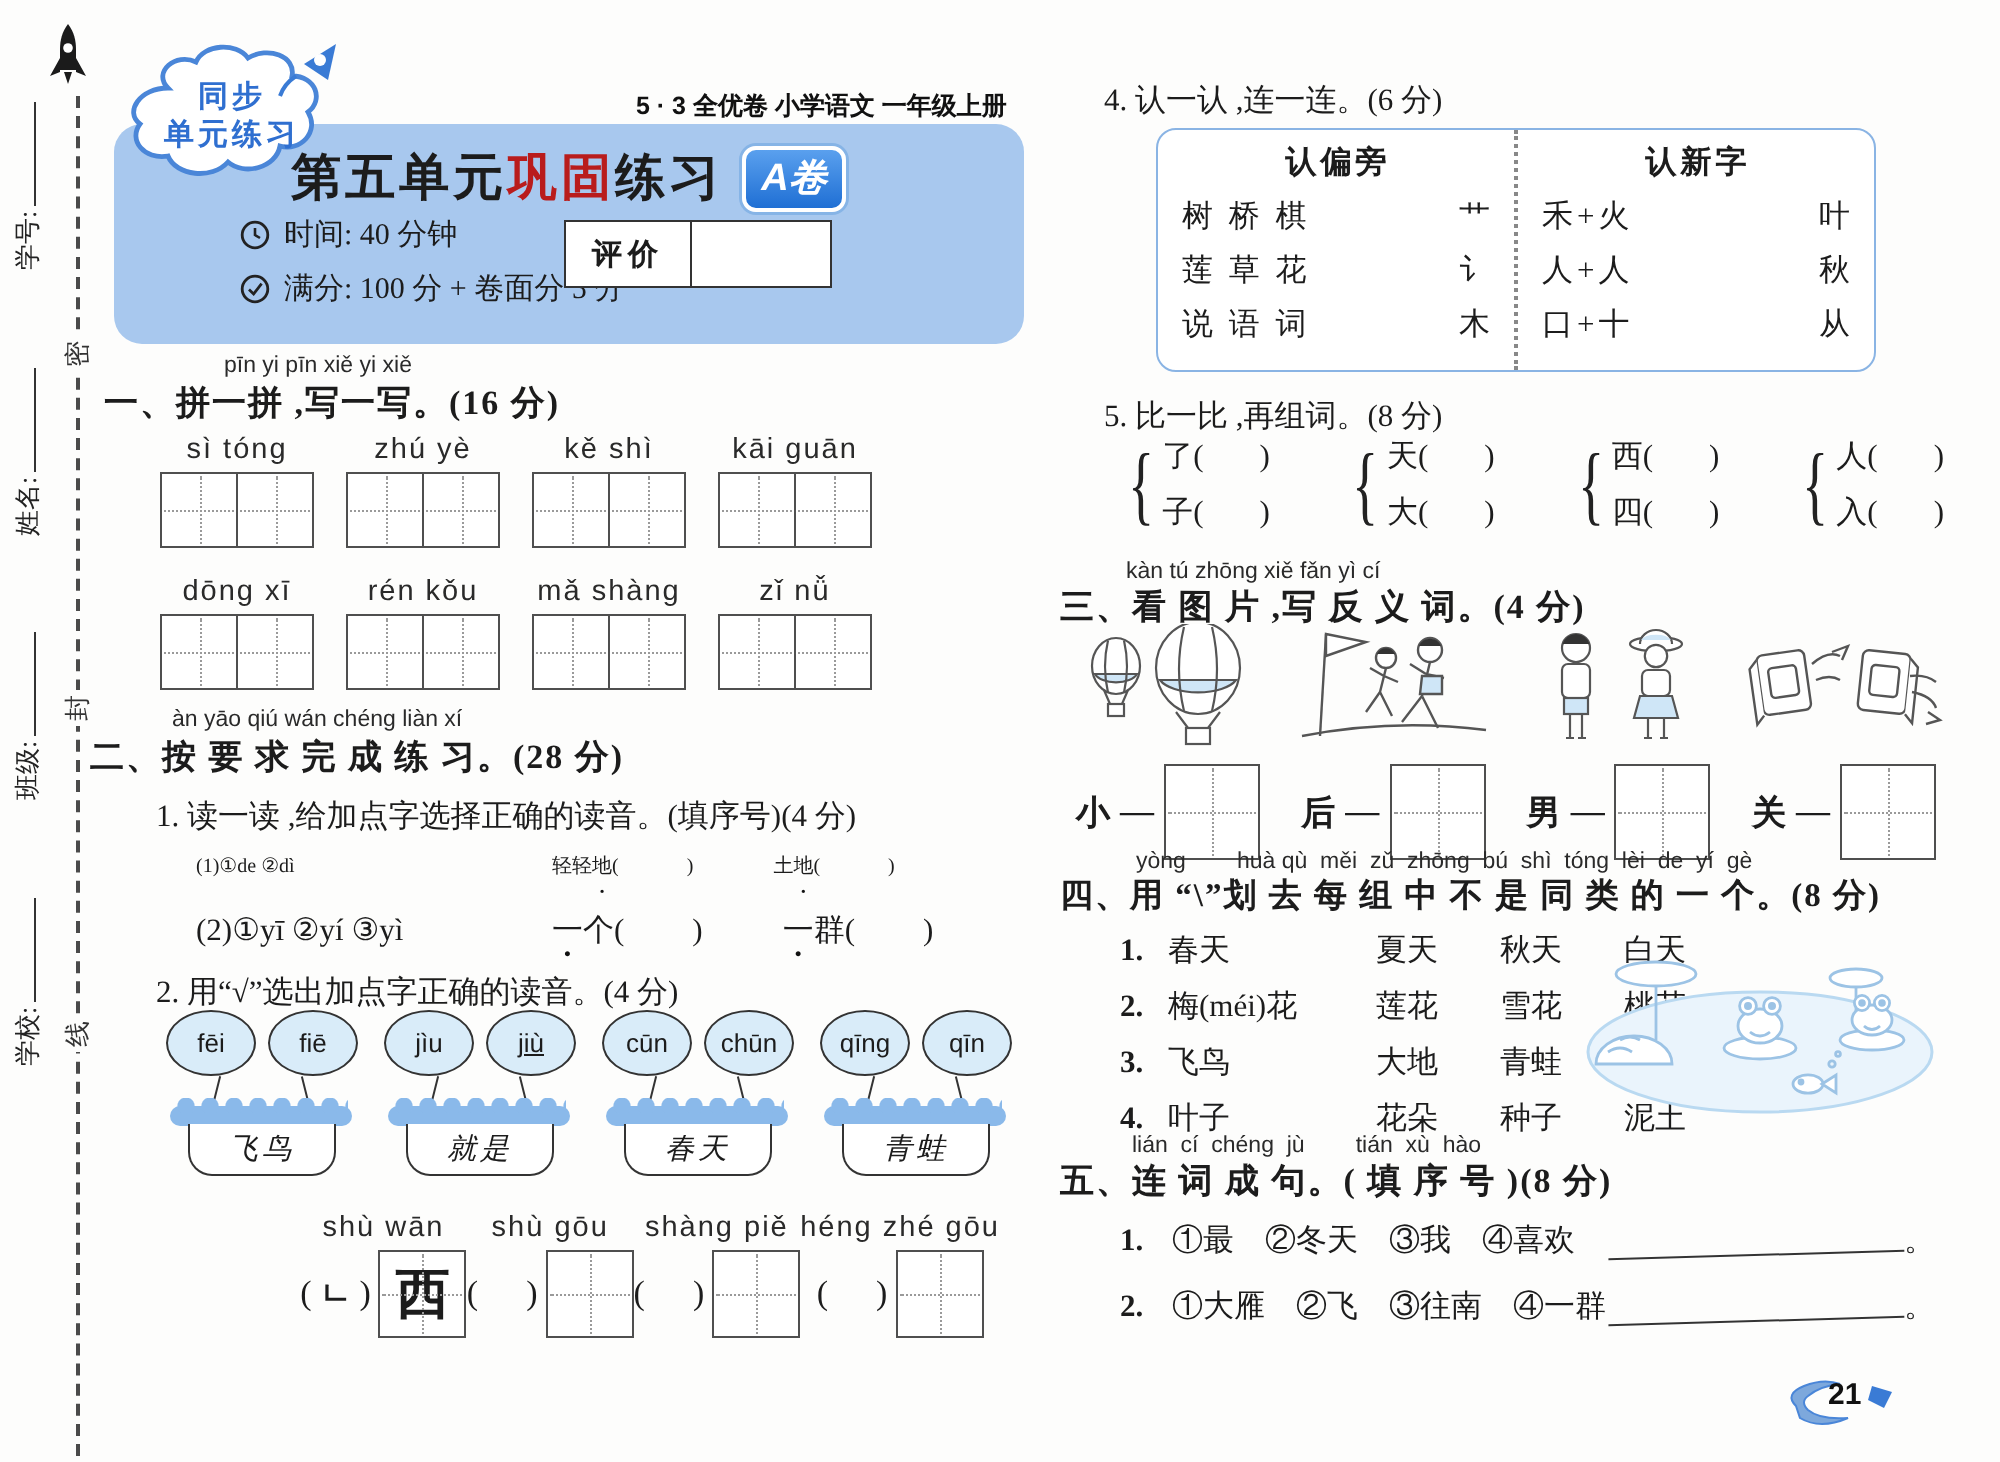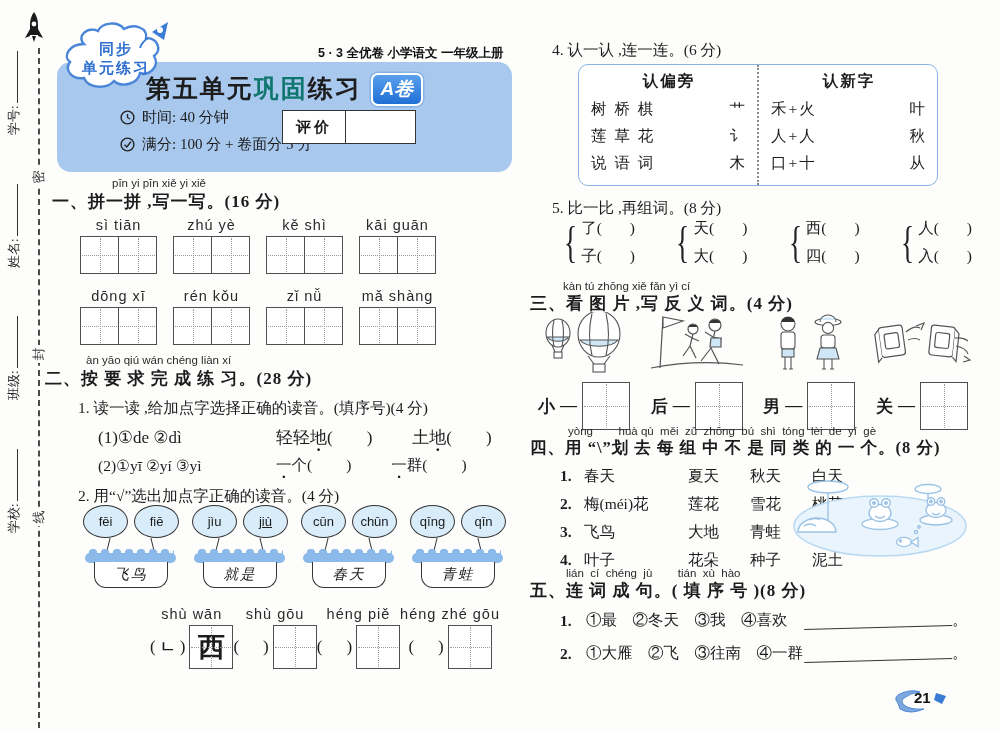--- a/index.html
+++ b/index.html
@@ -16,21 +16,21 @@
   .mfield{width:0;height:0;}
   .mfield>span{display:block;white-space:nowrap;transform:translate(-50%,-50%) rotate(-90deg);
             font-size:13px;color:#222;}
   .fline{display:inline-block;width:52px;border-bottom:1px solid #333;height:10px;margin-left:2px;}
   
   .panel{left:57px;top:62px;width:455px;height:110px;background:#a8c8ee;border-radius:14px;}
   .edition{left:318px;top:45px;width:196px;font-weight:bold;font-size:12.5px;white-space:nowrap;
            font-family:"Liberation Sans",sans-serif;color:#111;}
   .titlerow{left:57px;top:72px;width:455px;text-align:center;font-family:"Liberation Sans",sans-serif;
             font-weight:bold;font-size:25px;letter-spacing:2px;white-space:nowrap;}
-  .tblue{color:#0f766e;}
+  .tblue{color:#b91c1c;}
   .abadge{display:inline-block;background:linear-gradient(#5aa0ee,#1f6fd4);color:#fff;font-size:19px;
           padding:1px 8px 2px 8px;border-radius:7px;border:2px solid #fff;box-shadow:0 0 0 1.5px #86b4e6;
           letter-spacing:0;vertical-align:2px;font-style:italic;}
   .metaline{font-size:15px;display:flex;align-items:center;gap:7px;white-space:nowrap;}
   .evalbox{left:282px;top:110px;width:132px;height:32px;background:#fff;border:1.5px solid #333;
            display:flex;}
   .evalbox .lab{width:62px;border-right:1.5px solid #333;display:flex;align-items:center;
            justify-content:center;font-weight:bold;font-size:15px;letter-spacing:3px;}
   .cloudtxt{color:#2f6fd0;font-weight:bold;text-align:center;line-height:1.25;font-size:15px;
             letter-spacing:2px;}
@@ -152,21 +152,21 @@
   <div class="abs evalbox">
     <div class="lab">评价</div>
     <div style="flex:1;"></div>
   </div>
 
   <div class="abs pin" style="left:112px;top:177px;font-size:11.5px;">pīn yi pīn    xiě yi xiě</div>
   <div class="abs sechd" style="left:52px;top:190px;">一、拼一拼 ,写一写。(16 分)</div>
 
   <div class="abs" style="left:80px;top:217px;width:356px;display:flex;justify-content:space-between;">
     <div class="gcol">
-      <div class="glabel pin">sì   tiān</div>
+      <div class="glabel pin">sì   tóng</div>
       <div class="wgrid">
           <div class="cell"></div>
           <div class="cell"></div>
         </div>
     </div>
     <div class="gcol">
       <div class="glabel pin">zhú   yè</div>
       <div class="wgrid">
           <div class="cell"></div>
           <div class="cell"></div>
@@ -197,40 +197,40 @@
         </div>
     </div>
     <div class="gcol">
       <div class="glabel pin">rén   kǒu</div>
       <div class="wgrid">
           <div class="cell"></div>
           <div class="cell"></div>
         </div>
     </div>
     <div class="gcol">
+      <div class="glabel pin">mǎ   shàng</div>
+      <div class="wgrid">
+          <div class="cell"></div>
+          <div class="cell"></div>
+        </div>
+    </div>
+    <div class="gcol">
       <div class="glabel pin">zǐ   nǚ</div>
-      <div class="wgrid">
-          <div class="cell"></div>
-          <div class="cell"></div>
-        </div>
-    </div>
-    <div class="gcol">
-      <div class="glabel pin">mǎ   shàng</div>
       <div class="wgrid">
           <div class="cell"></div>
           <div class="cell"></div>
         </div>
     </div>
   </div>
 
   <div class="abs pin" style="left:86px;top:354px;font-size:11.5px;">àn  yāo  qiú  wán  chéng  liàn   xí</div>
   <div class="abs sechd" style="left:45px;top:367px;">二、按 要 求 完  成  练 习。(28 分)</div>
 
   <div class="abs qlbl" style="left:78px;top:398px;">1.  读一读 ,给加点字选择正确的读音。(填序号)(4 分)</div>
-  <div class="abs rowflex" style="left:98px;top:426px;font-size:17px;">
+  <div class="abs rowflex" style="left:98px;top:426px;font-size:10px;">
     <span style="display:inline-block;width:178px;">(1)①de   ②dì</span>
     <span><span>轻轻</span><span class="dotc">地</span><span>(</span><span class="pslot"></span><span>)</span></span>
     <span style="width:40px;display:inline-block;"></span>
     <span><span>土</span><span class="dotc">地</span><span>(</span><span class="pslot"></span><span>)</span></span>
   </div>
   <div class="abs rowflex" style="left:98px;top:455px;font-size:15.5px;">
     <span style="display:inline-block;width:178px;">(2)①yī   ②yí   ③yì</span>
     <span><span class="dotc">一</span><span>个</span><span>(</span><span class="pslot"></span><span>)</span></span>
     <span style="width:40px;display:inline-block;"></span>
     <span><span class="dotc">一</span><span>群</span><span>(</span><span class="pslot"></span><span>)</span></span>
@@ -285,21 +285,21 @@
     <div class="gcol">
       <div class="glabel pin">shù gōu</div>
       <div class="rowflex" style="gap:4px;">
         <span style="font-size:17px;">(</span>
         <span style="width:16px;"></span>
         <span style="font-size:17px;">)</span>
         <div class="tian" style="width:42px;height:42px;"></div>
       </div>
     </div>
     <div class="gcol">
-      <div class="glabel pin">héng piě</div>
+      <div class="glabel pin">shàng piě</div>
       <div class="rowflex" style="gap:4px;">
         <span style="font-size:17px;">(</span>
         <span style="width:16px;"></span>
         <span style="font-size:17px;">)</span>
         <div class="tian" style="width:42px;height:42px;"></div>
       </div>
     </div>
     <div class="gcol">
       <div class="glabel pin">héng zhé gōu</div>
       <div class="rowflex" style="gap:4px;">

